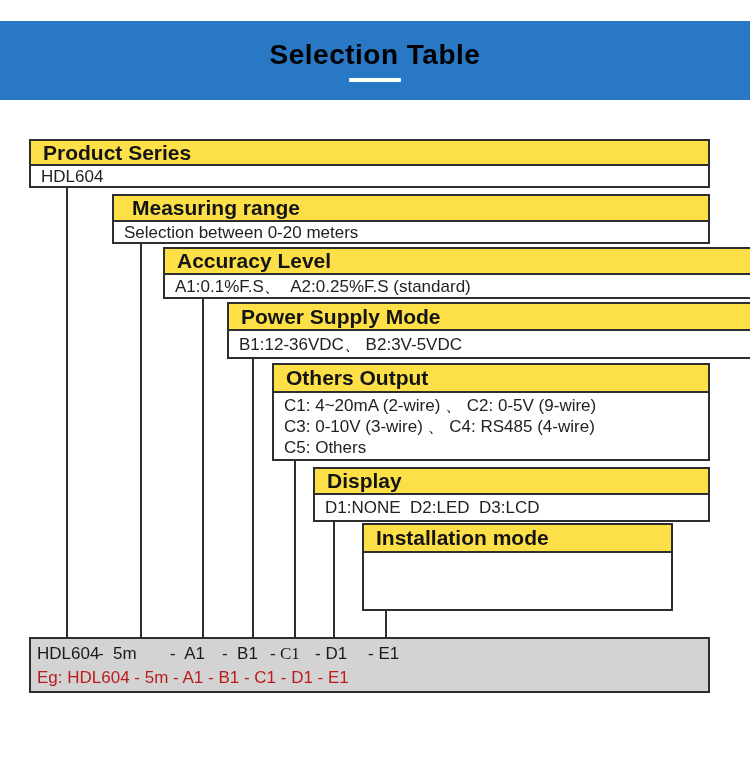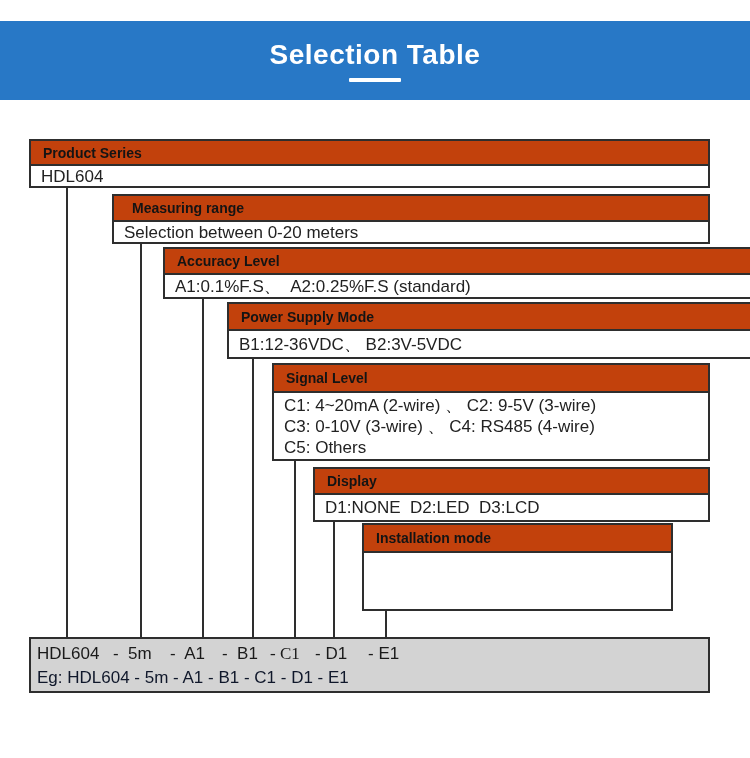--- a/index.html
+++ b/index.html
@@ -6,49 +6,49 @@
   body{
     width:750px;height:758px;position:relative;overflow:hidden;
     font-family:"Liberation Sans","DejaVu Sans",sans-serif;
     color:#1f1f1f;
   }
   .banner{
     position:absolute;left:0;top:21px;width:750px;height:79px;
     display:flex;flex-direction:column;align-items:center;justify-content:flex-start;
   }
   .banner h1{
-    margin:18px 0 0 0;font-size:28px;font-weight:700;color:#ffffff;letter-spacing:0.5px;
+    margin:18px 0 0 0;font-size:28px;font-weight:700;color:#000000;letter-spacing:0.5px;
   }
   .underline{width:52px;height:4px;background:#ffffff;margin-top:7px;border-radius:1px;}
   .tree{position:absolute;left:0;top:0;width:750px;height:758px;}
   .box{
     position:absolute;box-sizing:border-box;border:2px solid #2e2e2e;background:#ffffff;
     display:flex;flex-direction:column;
   }
   .box-header{
-    background:#c2410c;font-weight:700;font-size:14px;color:#141414;
+    background:#fde047;font-weight:700;font-size:21px;color:#141414;
     padding-left:12px;display:flex;align-items:center;flex:0 0 auto;
     border-bottom:2px solid #2e2e2e;box-sizing:border-box;white-space:pre;
   }
   .box-body{
     flex:1 1 auto;display:flex;flex-direction:column;justify-content:center;
   }
   .box-line{
     font-size:17px;color:#222222;padding-left:10px;line-height:21px;white-space:pre;
   }
   .vline{position:absolute;width:2px;background:#2e2e2e;}
   .summary{
     position:absolute;left:29px;top:637px;width:681px;height:56px;
     box-sizing:border-box;border:2px solid #2e2e2e;background:#d3d3d3;
   }
   .code-part{
     position:absolute;top:3px;line-height:24px;font-size:17px;color:#1a1a1a;white-space:pre;
   }
   .example-row{
-    position:absolute;left:6px;top:27px;line-height:24px;font-size:17px;color:#0f172a;white-space:pre;
+    position:absolute;left:6px;top:27px;line-height:24px;font-size:17px;color:#b91c1c;white-space:pre;
   }
 </style>
 </head>
 <body>
 
 <div class="page">
 
   <header class="banner" id="banner" style="background: rgb(40, 120, 198);">
     <h1>Selection Table</h1>
     <div class="underline"></div>
@@ -77,23 +77,23 @@
       </div>
       <div class="vline" style="left: 202px; top: 299px; height: 338px;"></div>
       <div class="box" style="left: 227px; top: 302px; width: 574px; height: 57px;">
         <div class="box-header" style="height: 27px;">Power Supply Mode</div>
         <div class="box-body">
           <div class="box-line">B1:12-36VDC、 B2:3V-5VDC</div>
         </div>
       </div>
       <div class="vline" style="left: 252px; top: 359px; height: 278px;"></div>
       <div class="box" style="left: 272px; top: 363px; width: 438px; height: 98px;">
-        <div class="box-header" style="height: 28px;">Signal Level</div>
+        <div class="box-header" style="height: 28px;">Others Output</div>
         <div class="box-body">
-          <div class="box-line">C1: 4~20mA (2-wire) 、 C2: 9-5V (3-wire)</div>
+          <div class="box-line">C1: 4~20mA (2-wire) 、 C2: 0-5V (9-wire)</div>
           <div class="box-line">C3: 0-10V (3-wire) 、 C4: RS485 (4-wire)</div>
           <div class="box-line">C5: Others</div>
         </div>
       </div>
       <div class="vline" style="left: 294px; top: 461px; height: 176px;"></div>
       <div class="box" style="left: 313px; top: 467px; width: 397px; height: 55px;">
         <div class="box-header" style="height: 26px;">Display</div>
         <div class="box-body">
           <div class="box-line">D1:NONE  D2:LED  D3:LCD</div>
         </div>
@@ -101,21 +101,21 @@
       <div class="vline" style="left: 333px; top: 522px; height: 115px;"></div>
       <div class="box" style="left: 362px; top: 523px; width: 311px; height: 88px;">
         <div class="box-header" style="height: 28px;">Installation mode</div>
       </div>
       <div class="vline" style="left: 385px; top: 611px; height: 26px;"></div>
     </div>
 
   <div class="summary" id="summary">
     <div id="codeRow">
         <span class="code-part" style="left: 6px;">HDL604</span>
-        <span class="code-part" style="left: 82px;">-  5m</span>
+        <span class="code-part" style="left: 67px;">-  5m</span>
         <span class="code-part" style="left: 139px;">-  A1</span>
         <span class="code-part" style="left: 191px;">-  B1</span>
         <span class="code-part" style="left: 239px; font-family: Liberation Serif, serif;">- C1</span>
         <span class="code-part" style="left: 284px;">- D1</span>
         <span class="code-part" style="left: 337px;">- E1</span>
       </div>
     <div class="example-row">Eg: HDL604 - 5m - A1 - B1 - C1 - D1 - E1</div>
   </div>
 
 </div>

